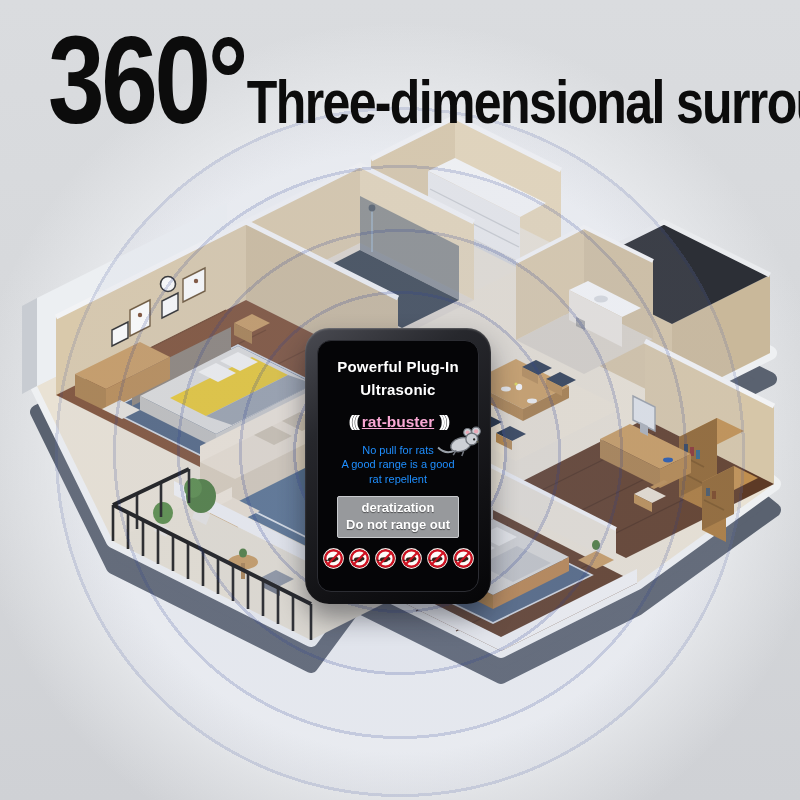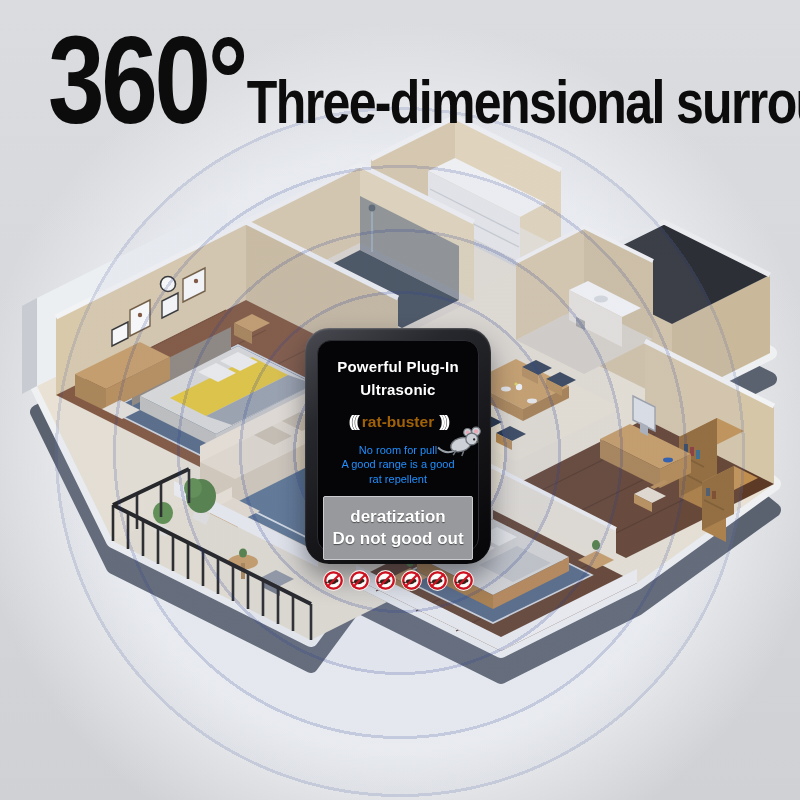--- a/index.html
+++ b/index.html
@@ -34,38 +34,38 @@
       rgba(160,170,202,.17) 161px 220px,
       rgba(88,104,168,.32) 220px 223px,
       rgba(172,180,208,.14) 223px 284px,
       rgba(88,104,168,.28) 284px 287px,
       rgba(184,190,214,.11) 287px 342px,
       rgba(95,110,170,.22) 342px 345px,
       rgba(0,0,0,0) 345px);
   }
   
   .device{
-    position:absolute;left:305px;top:328px;width:186px;height:236px;border-radius:24px;
+    position:absolute;left:305px;top:328px;width:186px;height:276px;border-radius:24px;
     background:linear-gradient(145deg,#4a4b52 0%,#27282d 28%,#121215 70%,#050507 100%);
     box-shadow:0 14px 26px rgba(20,22,30,.45), inset 0 1px 2px rgba(255,255,255,.25);
   }
   .screen{
     position:absolute;left:12px;top:12px;right:12px;bottom:12px;border-radius:14px;
     background:#050507;border:1px solid #2c2d33;
     display:flex;flex-direction:column;align-items:center;text-align:center;
   }
   .dev-title{margin-top:14px;color:#fff;font-weight:800;font-size:15px;line-height:1.55;letter-spacing:.2px;}
   .brandrow{margin-top:11px;display:flex;align-items:center;justify-content:center;position:relative;}
   .wave{color:#fff;font-weight:900;font-size:17px;letter-spacing:-3px;line-height:1;}
-  .brand{color:#a16207;font-weight:800;font-size:15.5px;margin:0 5px;}
+  .brand{color:#f9a8d4;font-weight:800;font-size:15.5px;margin:0 5px;text-decoration:underline;}
   .mouse{position:absolute;right:-34px;top:6px;}
   .slogan{margin-top:12px;color:#1f8fff;font-size:11px;line-height:1.35;font-weight:500;}
   .plug-label{
     margin-top:9px;background:#97999c;border:1px solid #c9cbce;border-radius:2px;
-    padding:9px 8px;color:#fff;font-weight:800;font-size:17px;line-height:1.3;
+    padding:3px 8px;color:#fff;font-weight:800;font-size:13px;line-height:1.3;
     text-shadow:0 1px 1px rgba(0,0,0,.5);
   }
   .badges{margin-top:10px;display:flex;gap:5px;}
   .badges svg{display:block;}
 </style>
 </head>
 <body>
 
 <div class="stage">
 
@@ -342,27 +342,27 @@
           <circle cx="43" cy="13" r="4.5" fill="#cdd0d6" stroke="#70757d" stroke-width="1.2"></circle>
           <circle cx="43" cy="13" r="2.3" fill="#e8aab8"></circle>
           <circle cx="38.5" cy="21" r="6.2" fill="#cdd0d6" stroke="#70757d" stroke-width="1.4"></circle>
           <circle cx="41" cy="21.5" r="1.2" fill="#222"></circle>
           <circle cx="44.6" cy="24" r="1.1" fill="#554"></circle>
           <line x1="22" y1="33" x2="19" y2="38" stroke="#70757d" stroke-width="1.6"></line>
           <line x1="30" y1="34" x2="28" y2="39" stroke="#70757d" stroke-width="1.6"></line>
         </svg>
       </div>
       <div class="slogan">
-        <div>No room for pull</div>
+        <div>No pull for rats</div>
         <div>A good range is a good</div>
         <div>rat repellent</div>
       </div>
       <div class="plug-label">
         <div>deratization</div>
-        <div>Do not good out</div>
+        <div>Do not range out</div>
       </div>
       <div class="badges">
         <svg width="21" height="21">
             <use href="#noRatSym" width="21" height="21"></use>
           </svg>
         <svg width="21" height="21">
             <use href="#noRatSym" width="21" height="21"></use>
           </svg>
         <svg width="21" height="21">
             <use href="#noRatSym" width="21" height="21"></use>

